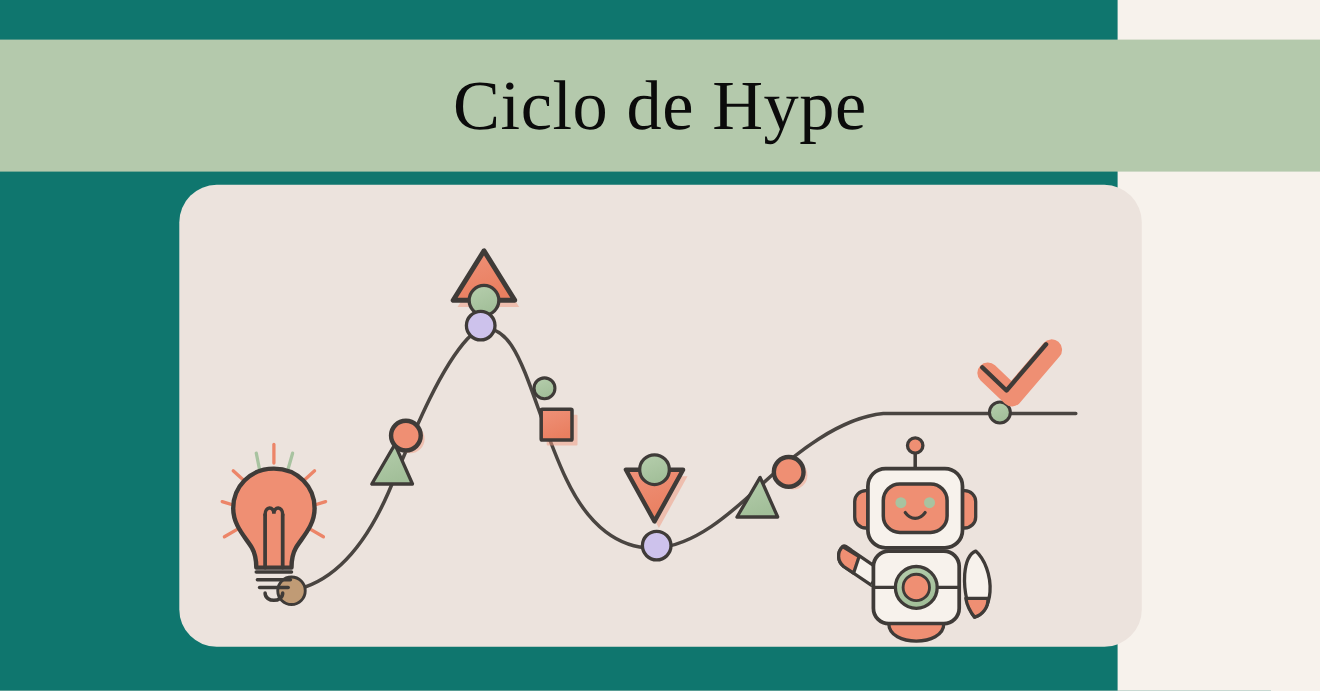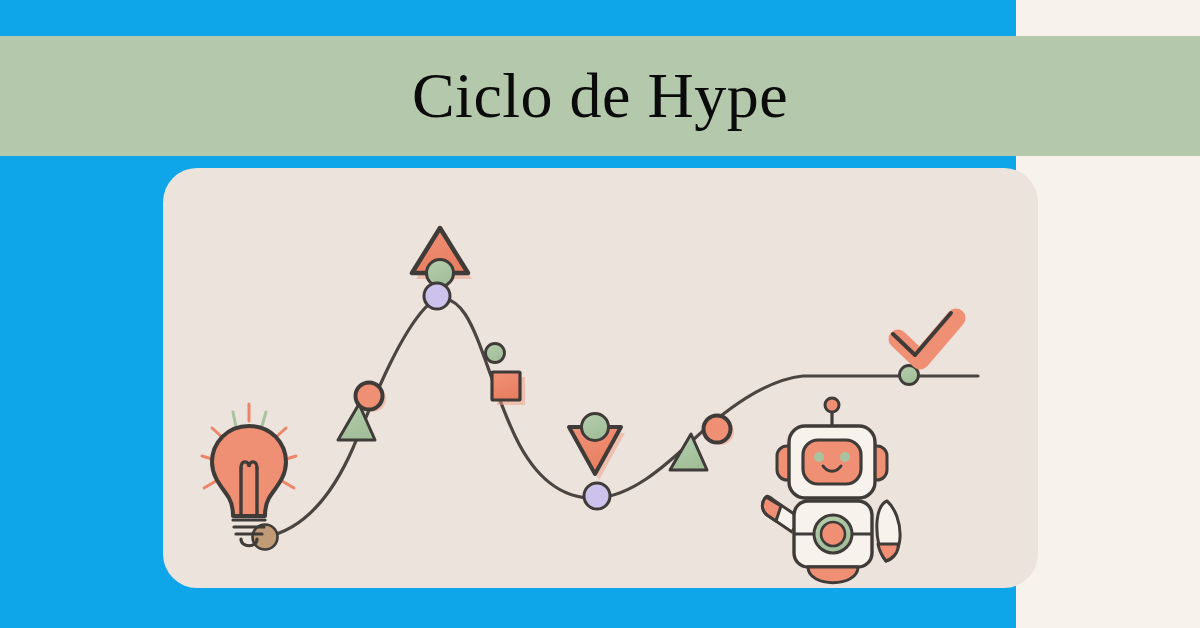--- a/index.html
+++ b/index.html
@@ -11,21 +11,21 @@
     width: 1200px;
     height: 628px;
     background: #f7f2ec;
     font-family: "Liberation Sans", sans-serif;
     overflow: hidden;
   }
   .poster {
     position: relative;
     width: 1016px;
     height: 628px;
-    background: #0ea5e9;
+    background: #0f766e;
   }
   .banner {
     position: absolute;
     left: 0;
     top: 36px;
     width: 1200px;
     height: 120px;
     background: #b4c9ac;
     display: flex;
     align-items: center;

